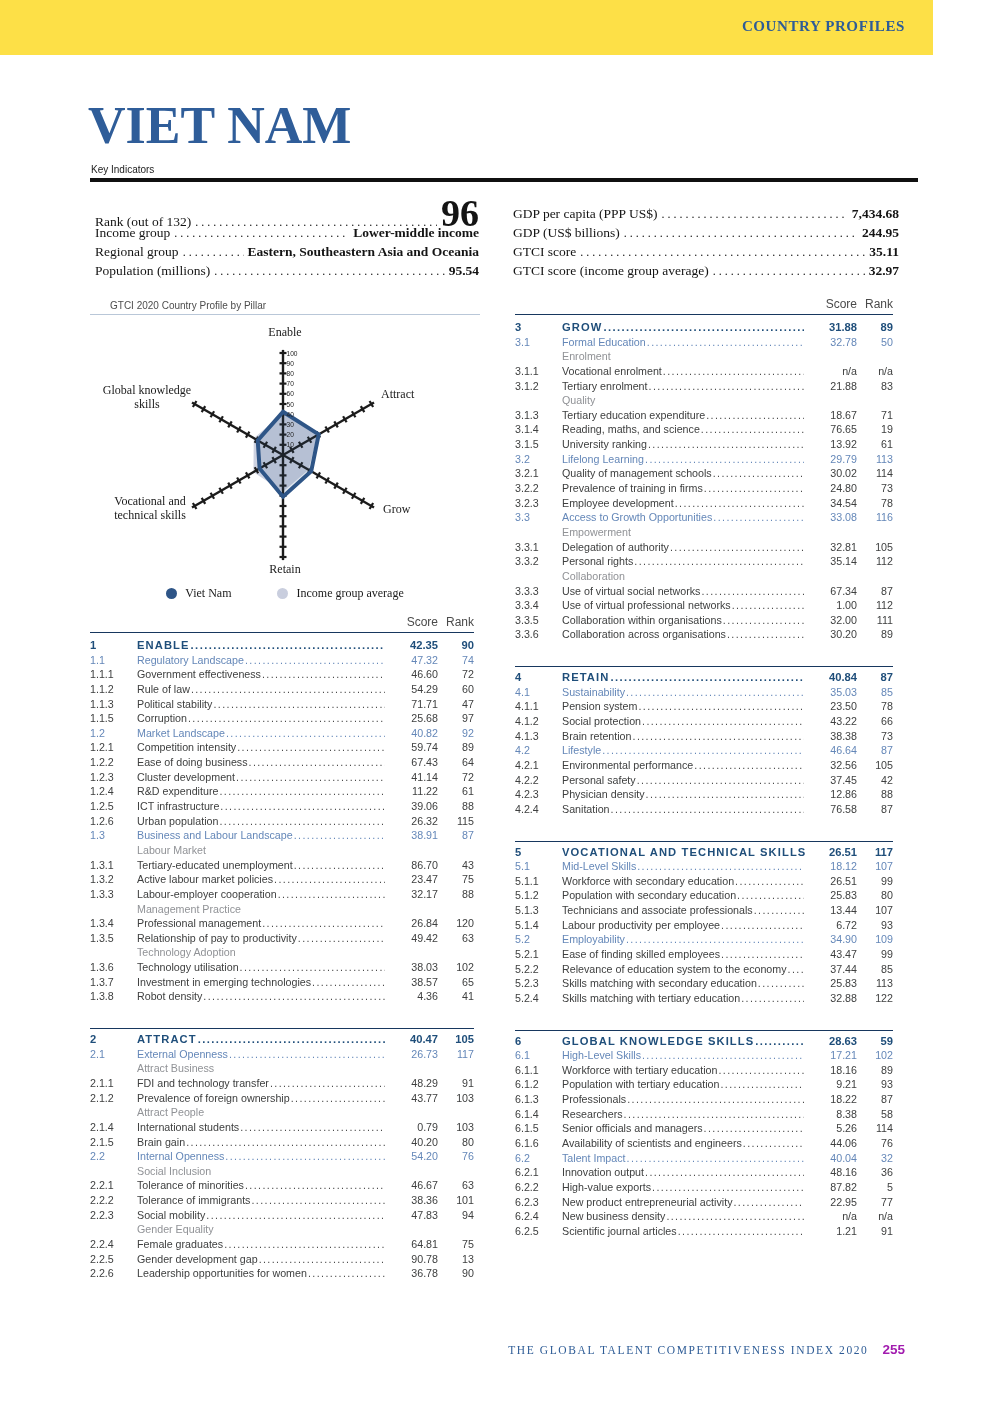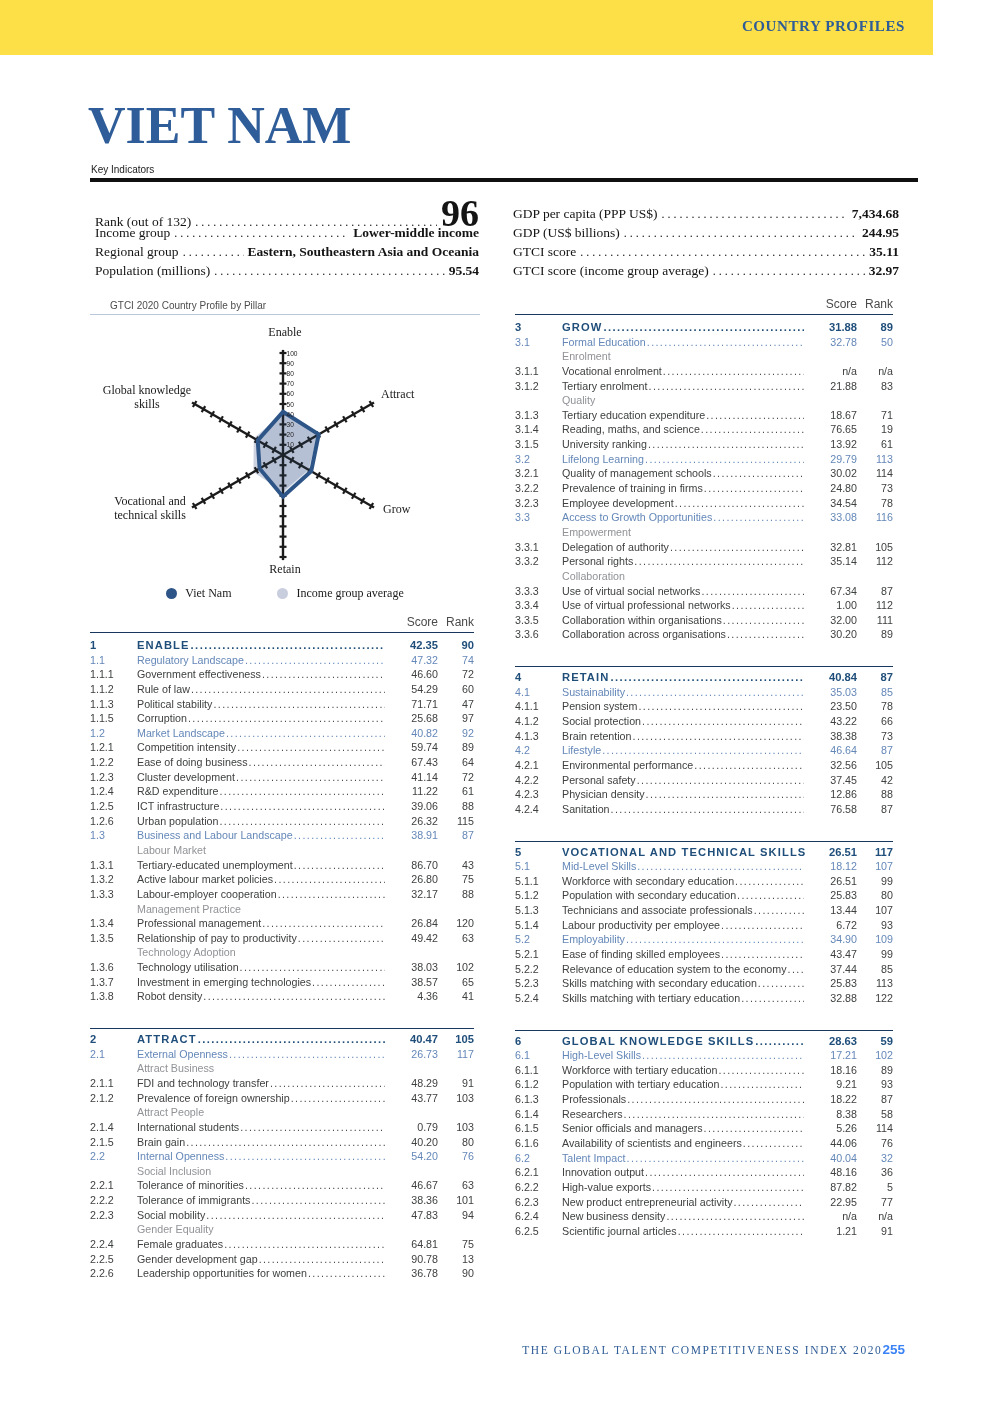--- a/index.html
+++ b/index.html
@@ -65,23 +65,23 @@
   .score { width:52px; text-align:right; flex:0 0 auto; }
   .rank  { width:36px; text-align:right; flex:0 0 auto; }
   .trow.item { color:#3f4040; }
   .trow.item .dots::before { color:#4a4a4a; }
   .trow.sub { color:#6487b8; }
   .trow.pillar { color:#1f4e7a; font-weight:bold; font-size:11.2px; }
   .trow.pillar .lbl { letter-spacing:1.1px; }
   .trow.group { color:#909296; }
 
   
-  .footer { position:absolute; top:1342px; right:87px; display:flex; align-items:baseline; }
+  .footer { position:absolute; top:1342px; right:87px; display:flex; align-items:baseline; gap:14px; }
   .footer-text { font-family:"Liberation Serif", serif; font-size:11.5px; letter-spacing:1.6px; color:#2e5c96; }
-  .footer-page { font-size:13.5px; font-weight:bold; color:#3b82f6; }
+  .footer-page { font-size:13.5px; font-weight:bold; color:#a21caf; }
 </style>
 </head>
 <body>
 
 <div class="band">
   <span class="band-label">COUNTRY PROFILES</span>
 </div>
 
 <h1 class="page-title">VIET NAM</h1>
 <div class="ki-label">Key Indicators</div>
@@ -378,21 +378,21 @@
         </span>
         <span class="score">86.70</span>
         <span class="rank">43</span>
       </div>
       <div class="trow item">
         <span class="rid">1.3.2</span>
         <span class="lblwrap">
           <span class="lbl">Active labour market policies</span>
           <span class="dots"></span>
         </span>
-        <span class="score">26.80</span>
+        <span class="score">23.47</span>
         <span class="rank">75</span>
       </div>
       <div class="trow item">
         <span class="rid">1.3.3</span>
         <span class="lblwrap">
           <span class="lbl">Labour-employer cooperation</span>
           <span class="dots"></span>
         </span>
         <span class="score">32.17</span>
         <span class="rank">88</span>

